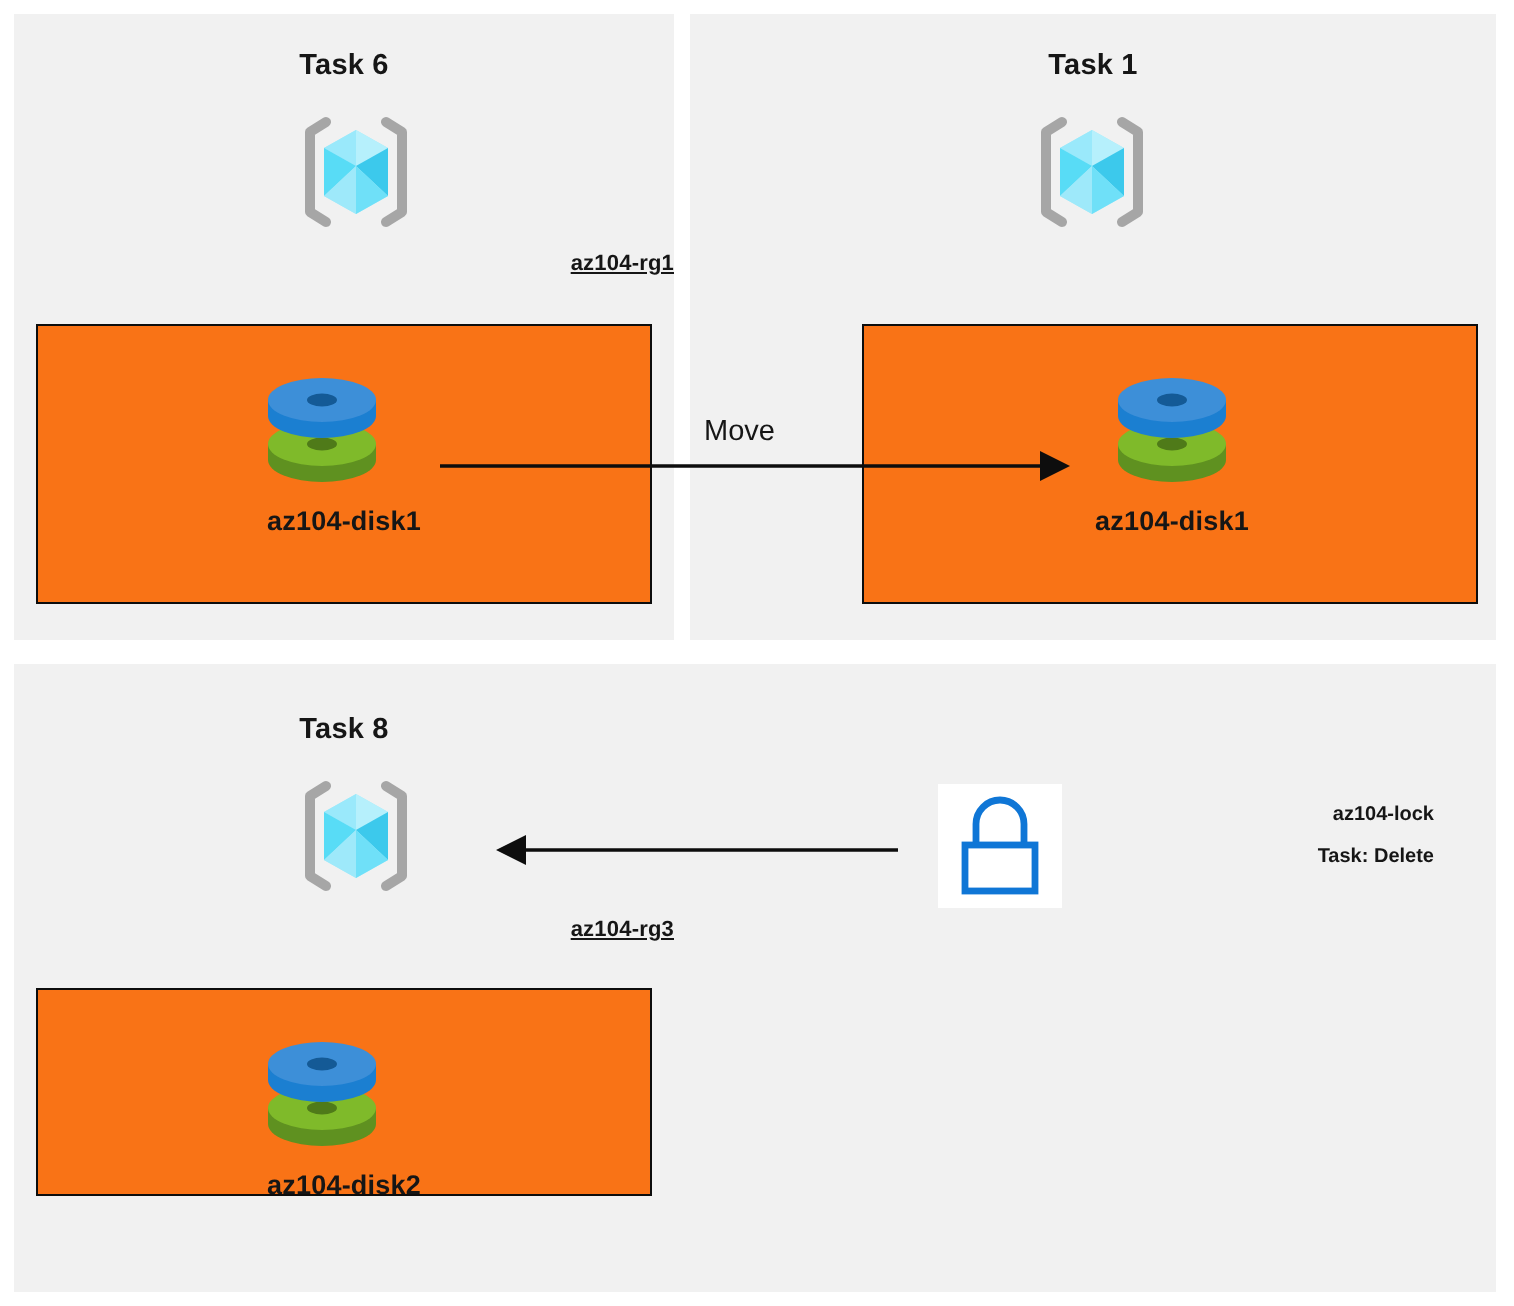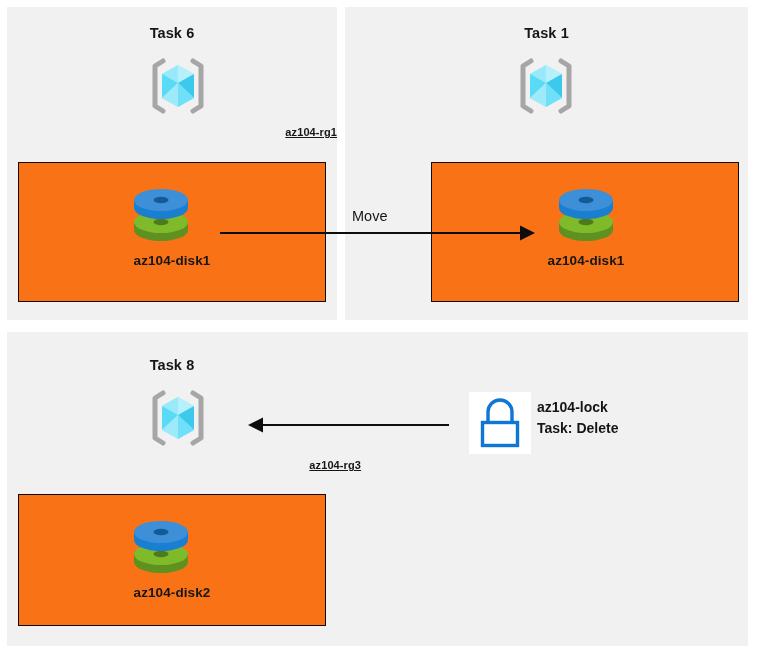--- a/index.html
+++ b/index.html
@@ -101,24 +101,24 @@
     left: 469px;
     top: 392px;
     width: 62px;
     height: 62px;
     background: #ffffff;
   }
   #lock-tile svg { display: block; width: 100%; height: 100%; }
 
   .lock-text {
     position: absolute;
-    font-size: 14px;
-    font-weight: bold;
-    color: #161616;
-    text-align: left;
+    font-size: 10px;
+    font-weight: bold;
+    color: #161616;
+    text-align: right;
     white-space: nowrap;
     line-height: 19px;
   }
 </style>
 </head>
 <body>
 
 <div class="panel" id="panel-task1">
 
   <div class="task-title" style="left:0; top:18px; width:330px;">Task 6</div>
@@ -207,23 +207,23 @@
       <polygon points="31,7 47,16 47,40 31,49 15,40 15,16" fill="#a5ecfb"></polygon>
       <polygon points="31,7 47,16 31,25" fill="#b6f0fc"></polygon>
       <polygon points="31,7 15,16 31,25" fill="#9ae9fb"></polygon>
       <polygon points="47,16 47,40 31,25" fill="#3cc9ec"></polygon>
       <polygon points="15,16 15,40 31,25" fill="#58dcf6"></polygon>
       <polygon points="15,40 31,49 31,25" fill="#9ee9fa"></polygon>
       <polygon points="47,40 31,49 31,25" fill="#6fe0f8"></polygon>
     </svg>
   </div>
 
-  <div class="rg-label" style="left:0; top:127px; width:330px;padding-left:24px;">az104-rg3</div>
-
-  <div class="resource-box" style="left:11px; top:162px; width:308px; height:132px;">
+  <div class="rg-label" style="left:0; top:127px; width:330px;">az104-rg3</div>
+
+  <div class="resource-box" style="left:11px; top:162px; width:308px; height:104px;">
 
     <div class="disk-icon" style="left:109px; top:23px;">
       <svg viewBox="0 0 66 62" xmlns="http://www.w3.org/2000/svg">
         <ellipse cx="33" cy="44" rx="27" ry="11" fill="#5f9120"></ellipse>
         <rect x="6" y="36" width="54" height="8" fill="#5f9120"></rect>
         <ellipse cx="33" cy="36" rx="27" ry="11" fill="#7fba2a"></ellipse>
         <ellipse cx="33" cy="36" rx="7.5" ry="3.2" fill="#4f7a19"></ellipse>
         <ellipse cx="33" cy="22" rx="27" ry="11" fill="#1b7fd1"></ellipse>
         <rect x="6" y="14" width="54" height="8" fill="#1b7fd1"></rect>
         <ellipse cx="33" cy="14" rx="27" ry="11" fill="#3d8fd8"></ellipse>

